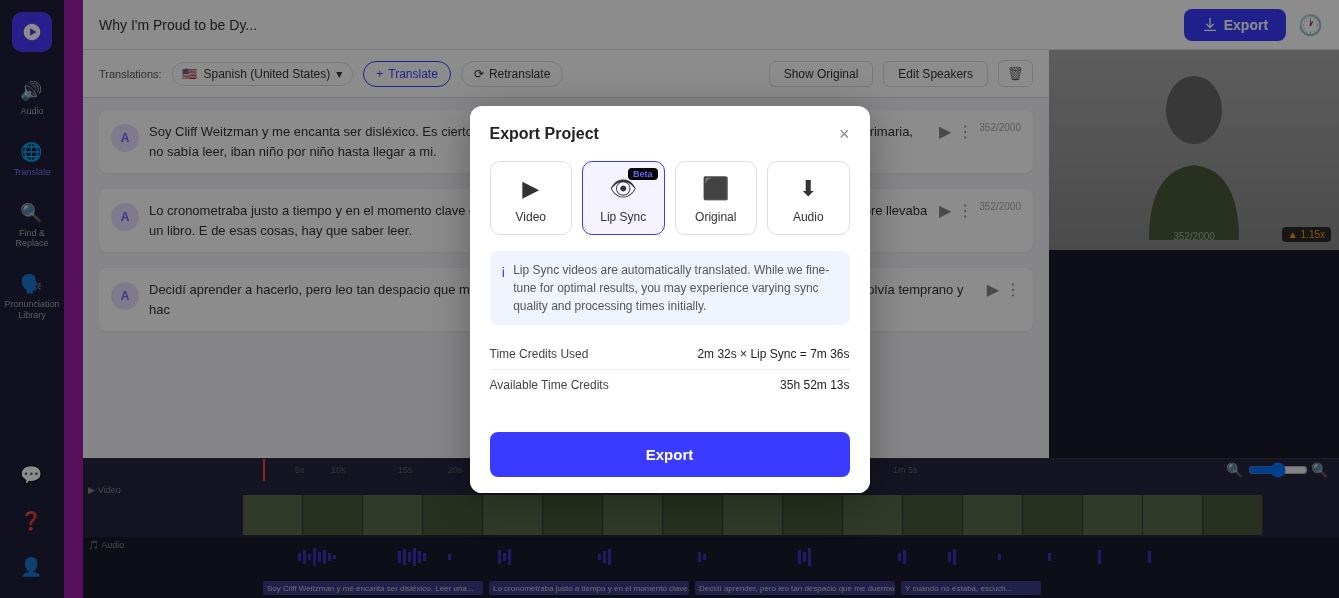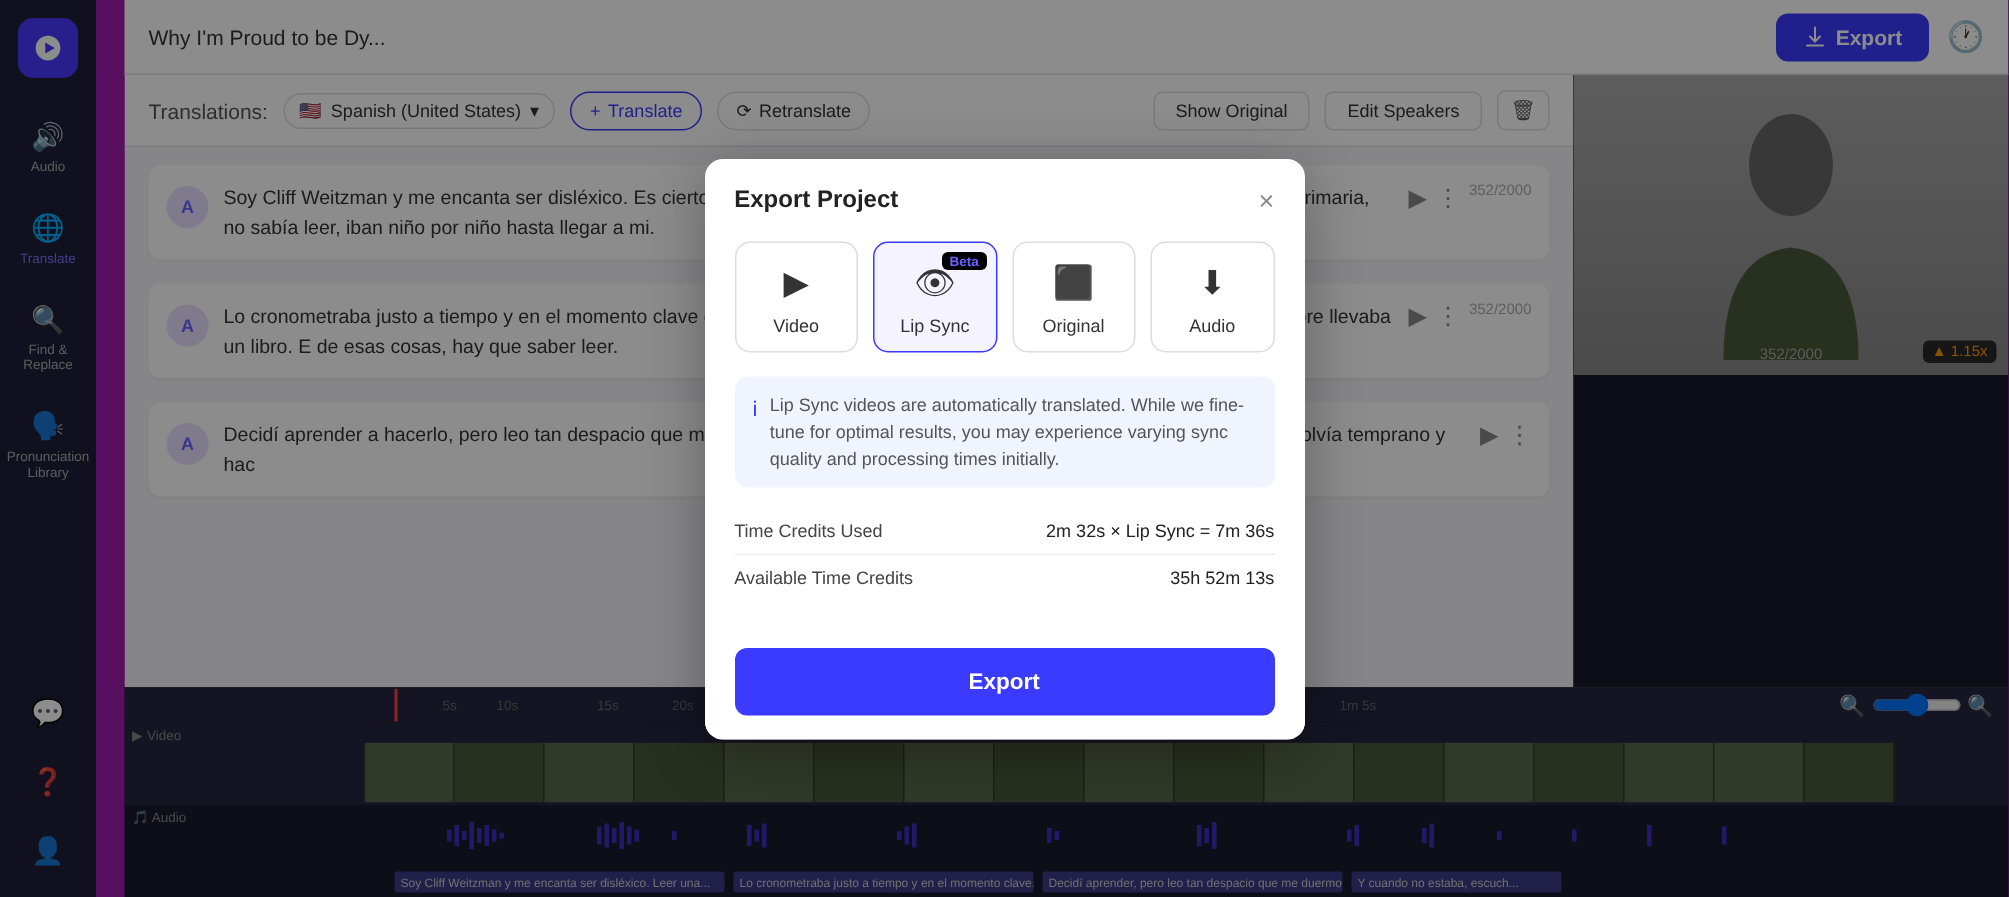--- a/index.html
+++ b/index.html
@@ -29,21 +29,21 @@
     .export-btn { background: #3b3bff; color: white; border: none; border-radius: 8px; padding: 8px 18px; font-size: 14px; font-weight: 600; cursor: pointer; display: flex; align-items: center; gap: 6px; }
     .export-btn svg { width: 16px; height: 16px; fill: white; }
     .history-btn { background: none; border: none; cursor: pointer; color: #555; font-size: 20px; }
 
     
     .content-area { display: flex; flex: 1; overflow: hidden; }
 
     
     .translation-panel { flex: 1; display: flex; flex-direction: column; overflow: hidden; }
     .translation-toolbar { background: #fff; padding: 10px 16px; border-bottom: 1px solid #e0e0e0; display: flex; align-items: center; gap: 10px; flex-shrink: 0; }
-    .translations-label { font-size: 14px; color: #555; }
+    .translations-label { font-size: 11px; color: #555; }
     .lang-selector { display: flex; align-items: center; gap: 6px; padding: 4px 10px; border: 1px solid #ddd; border-radius: 20px; cursor: pointer; font-size: 12px; color: #333; background: #fff; }
     .action-btn { display: flex; align-items: center; gap: 5px; padding: 5px 12px; border: 1px solid #ddd; border-radius: 20px; cursor: pointer; font-size: 12px; color: #333; background: #fff; }
     .action-btn.primary-outline { color: #3b3bff; border-color: #3b3bff; }
     .spacer { flex: 1; }
     .show-original-btn { padding: 5px 14px; border: 1px solid #ddd; border-radius: 6px; font-size: 12px; cursor: pointer; background: #fff; color: #333; }
     .edit-speakers-btn { padding: 5px 14px; border: 1px solid #ddd; border-radius: 6px; font-size: 12px; cursor: pointer; background: #fff; color: #333; }
     .delete-btn { background: none; border: 1px solid #ddd; border-radius: 6px; padding: 5px 8px; cursor: pointer; color: #555; }
 
     .segments-list { flex: 1; overflow-y: auto; padding: 12px 16px; background: #f5f5f7; }
     .segment { display: flex; gap: 10px; margin-bottom: 16px; background: #fff; border-radius: 8px; padding: 12px; box-shadow: 0 1px 3px rgba(0,0,0,0.06); }

